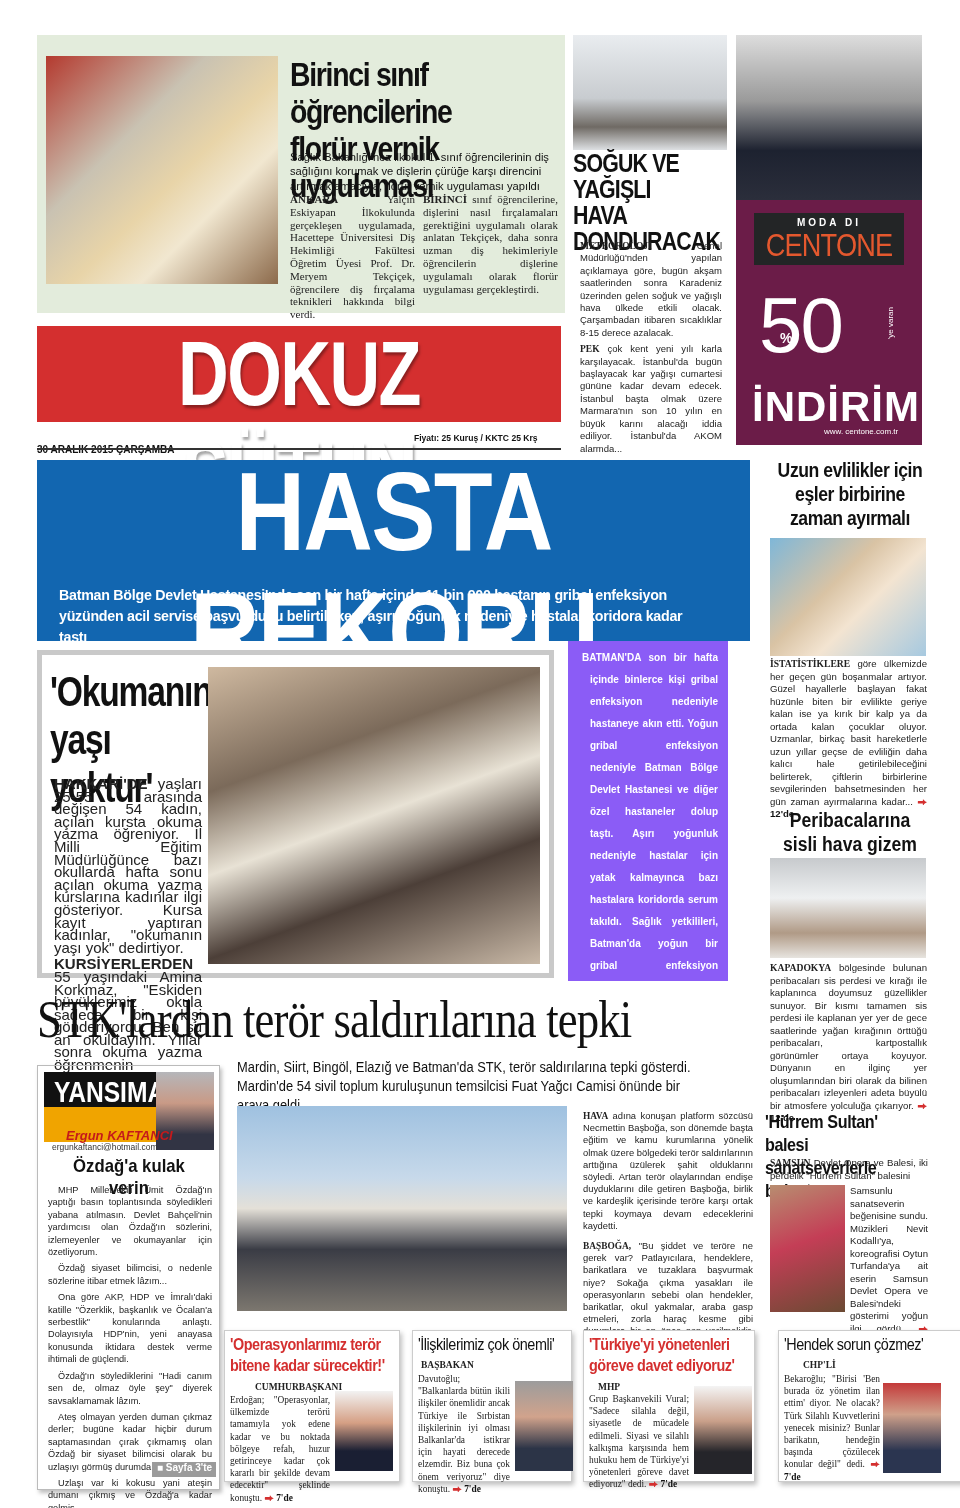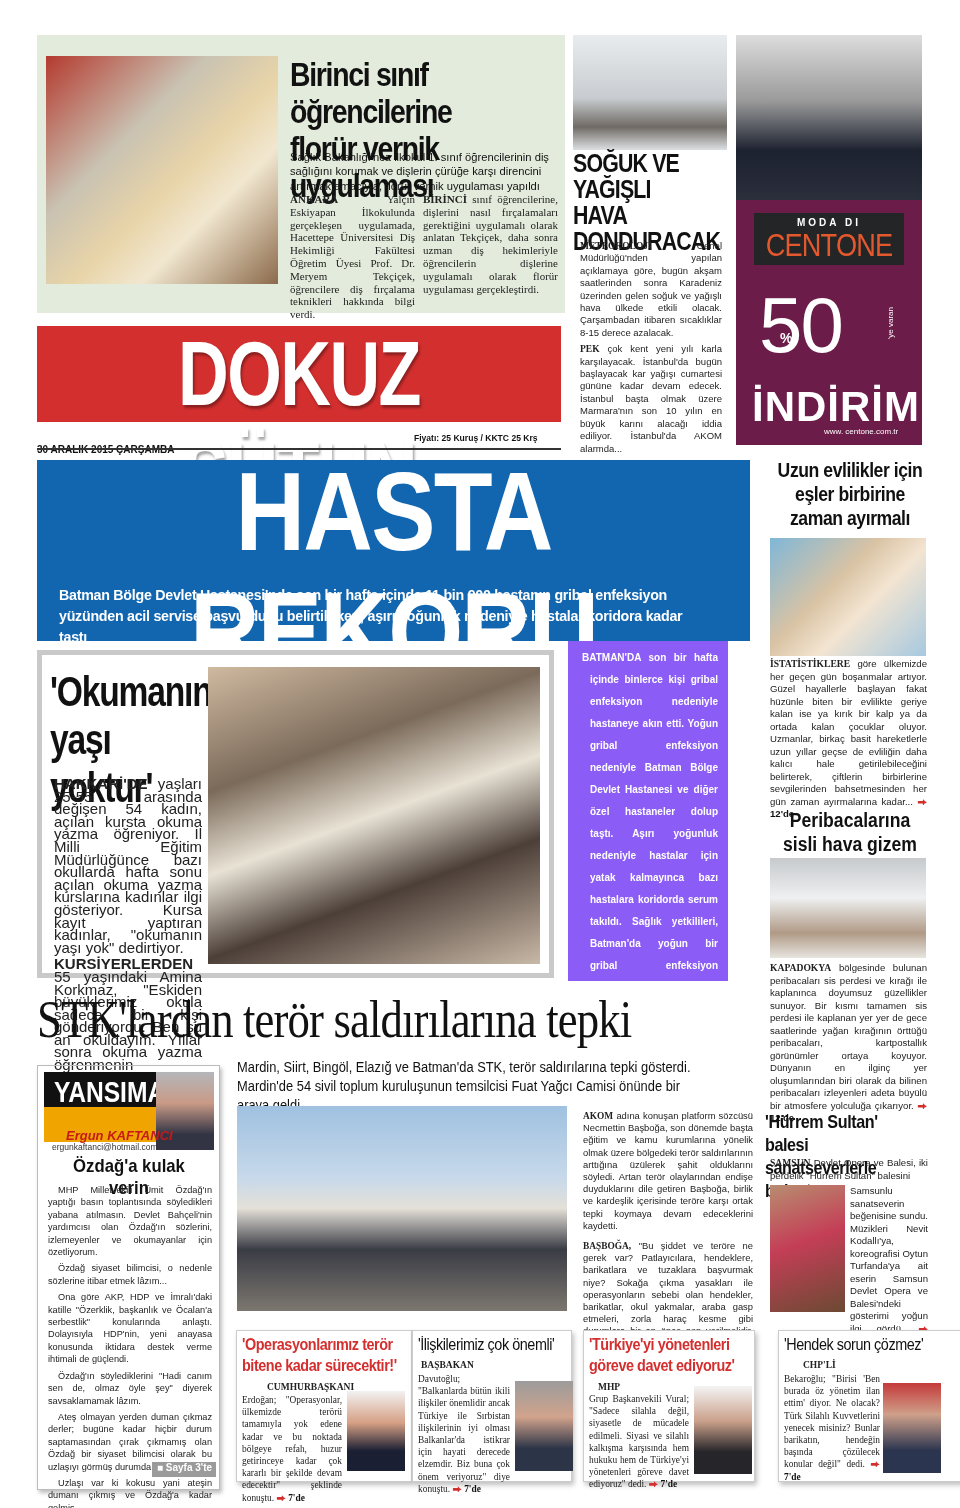--- a/index.html
+++ b/index.html
@@ -150,21 +150,21 @@
 
 <div class="abs" id="hurrem-title">'Hürrem Sultan' balesi sanatseverlerle buluştu</div>
 <div class="abs rt-txt" id="hurrem-lead"><b class="serif">SAMSUN</b> <span>Devlet Opera ve Balesi, iki perdelik "Hürrem Sultan" balesini</span></div>
 <div class="abs" id="hurrem-photo"></div>
 <div class="abs rt-txt" id="hurrem-txt"><span>Samsunlu sanatseverin beğenisine sundu. Müzikleri Nevit Kodallı'ya, koreografisi Oytun Turfanda'ya ait eserin Samsun Devlet Opera ve Balesi'ndeki gösterimi yoğun ilgi gördü.</span> <span class="goto"><span>⮕</span> <span class="num">12'de</span></span></div>
 
 <div class="abs" id="stk-title">STK'lardan terör saldırılarına tepki</div>
 <div class="abs" id="stk-lead">Mardin, Siirt, Bingöl, Elazığ ve Batman'da STK, terör saldırılarına tepki gösterdi. Mardin'de 54 sivil toplum kuruluşunun temsilcisi Fuat Yağcı Camisi önünde bir araya geldi</div>
 <div class="abs" id="stk-photo"></div>
 <div class="abs" id="stk-txt">
-  <p><b class="serif">AKOM</b> <span>adına konuşan platform sözcüsü Necmettin Başboğa, son dönemde başta eğitim ve kamu kurumlarına yönelik olmak üzere bölgedeki terör saldırılarının arttığına üzülerek şahit olduklarını söyledi. Artan terör olaylarından endişe duyduklarını dile getiren Başboğa, birlik ve kardeşlik içerisinde teröre karşı ortak tepki koymaya devam edeceklerini kaydetti.</span></p>
+  <p><b class="serif">HAVA</b> <span>adına konuşan platform sözcüsü Necmettin Başboğa, son dönemde başta eğitim ve kamu kurumlarına yönelik olmak üzere bölgedeki terör saldırılarının arttığına üzülerek şahit olduklarını söyledi. Artan terör olaylarından endişe duyduklarını dile getiren Başboğa, birlik ve kardeşlik içerisinde teröre karşı ortak tepki koymaya devam edeceklerini kaydetti.</span></p>
   <p><b class="serif">BAŞBOĞA,</b> <span>"Bu şiddet ve teröre ne gerek var? Patlayıcılara, hendeklere, barikatlara ve tuzaklara başvurmak niye? Sokağa çıkma yasakları ile operasyonların sebebi olan hendekler, barikatlar, okul yakmalar, araba gasp etmeleri, zorla haraç kesme gibi durumlara bir an önce son verilmelidir. Bunları yapanlar bu halkın, milletin ve şehrin dostu olamazlar." dedi.</span> <span class="goto"><span>⮕</span> <span class="num">7'de</span></span></p>
 </div>
 
 <div class="abs" id="yansima-box"></div>
 <div class="abs" id="yansima-head">
   <div class="abs" id="yansima-label">YANSIMA</div>
   <div class="abs" id="yansima-photo"></div>
   <div class="abs" id="yansima-author">Ergun KAFTANCI</div>
 </div>
 <div class="abs" id="yansima-email">ergunkaftanci@hotmail.com</div>
@@ -172,21 +172,21 @@
 <div class="abs" id="yansima-txt">
   <p>MHP Milletvekili Ümit Özdağ'ın yaptığı basın toplantısında söyledikleri yabana atılmasın. Devlet Bahçeli'nin yardımcısı olan Özdağ'ın sözlerini, izlemeyenler ve okumayanlar için özetliyorum.</p>
   <p>Özdağ siyaset bilimcisi, o nedenle sözlerine itibar etmek lâzım...</p>
   <p>Ona göre AKP, HDP ve İmralı'daki katille "Özerklik, başkanlık ve Öcalan'a serbestlik" konularında anlaştı. Dolayısıyla HDP'nin, yeni anayasa konusunda iktidara destek verme ihtimali de güçlendi.</p>
   <p>Özdağ'ın söylediklerini "Hadi canım sen de, olmaz öyle şey" diyerek savsaklamamak lâzım.</p>
   <p>Ateş olmayan yerden duman çıkmaz derler; bugüne kadar hiçbir durum saptamasından çırak çıkmamış olan Özdağ bir siyaset bilimcisi olarak bu uzlaşıyı görmüş durumda...</p>
   <p>Uzlaşı var ki kokusu yani ateşin dumanı çıkmış ve Özdağ'a kadar gelmiş...</p>
 </div>
 <div class="abs" id="sayfa-tag">■ <span>Sayfa 3'te</span></div>
 
-<div class="bbox" style="left:236px;width:176px">
+<div class="bbox" style="left:224px;width:176px">
   <div class="bb-title red" style="width:180px">'Operasyonlarımız terör bitene kadar sürecektir!'</div>
   <div class="bb-lead" style="top:50px;left:30px;font-weight:bold">CUMHURBAŞKANI</div>
   <div class="bb-txt" style="top:63px;width:100px"><span>Erdoğan; "Operasyonlar, ülkemizde terörü tamamıyla yok edene kadar ve bu noktada bölgeye refah, huzur getirinceye kadar çok kararlı bir şekilde devam edecektir" şeklinde konuştu.</span> <span class="goto">⮕ <span class="num">7'de</span></span></div>
   <div class="bb-photo" style="left:110px;top:60px;background:linear-gradient(180deg,#f2f2f2 0%,#d59f84 40%,#1a1f33 75%)"></div>
 </div>
 
 <div class="bbox" style="left:412px;width:160px">
   <div class="bb-title" style="font-weight:normal;width:170px">'İlişkilerimiz çok önemli'</div>
   <div class="bb-lead" style="top:28px"><b>BAŞBAKAN</b></div>
   <div class="bb-txt" style="top:42px;width:92px"><span>Davutoğlu; "Balkanlarda bütün ikili ilişkiler önemlidir ancak Türkiye ile Sırbistan ilişkilerinin iyi olması Balkanlar'da istikrar için hayati derecede elzemdir. Biz buna çok önem veriyoruz" diye konuştu.</span> <span class="goto">⮕ <span class="num">7'de</span></span></div>

